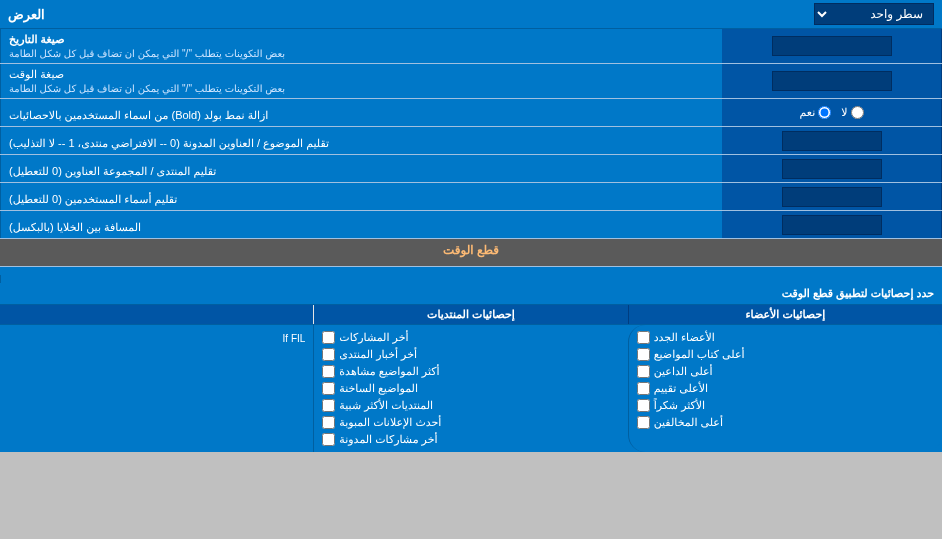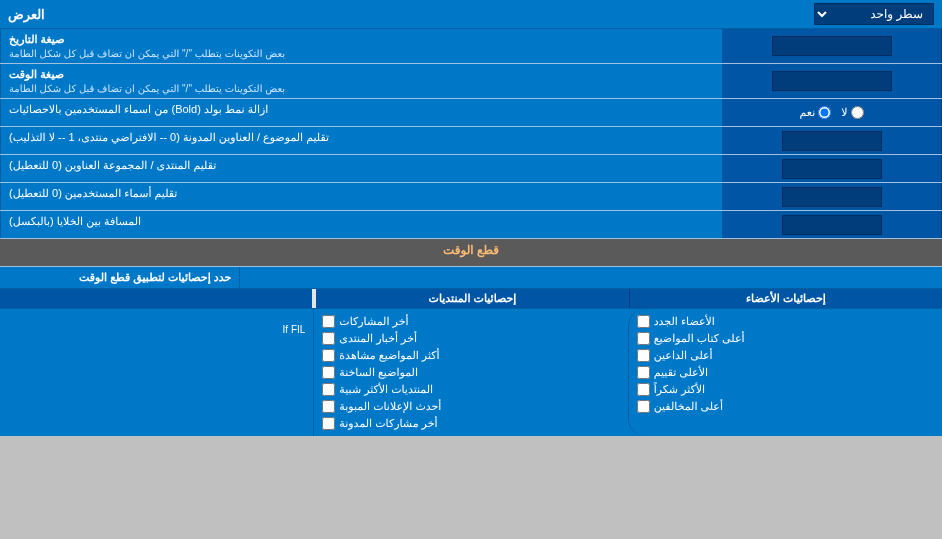--- a/index.html
+++ b/index.html
@@ -19,21 +19,21 @@
       border-bottom: 1px solid #a0c0e0;
       min-height: 28px;
     }
     .row:last-child { border-bottom: none; }
     .label-cell {
       flex: 1;
       background: #0078c8;
       color: #fff;
       padding: 4px 8px;
       display: flex;
-      align-items: flex-start;
+      align-items: flex-end;
       justify-content: flex-end;
       text-align: right;
       font-size: 11px;
       border-left: 1px solid #005fa0;
     }
     .input-cell {
       width: 220px;
       background: #0055a5;
       display: flex;
       align-items: center;
@@ -134,21 +134,21 @@
       </div>
     </div>
   </div>
 
   <div class="row">
     <div class="input-cell">
       <input type="text" style="width: 120px;">
     </div>
     <div class="label-cell wide-label">
       <div class="label-multi">
-        <span style="font-weight:bold;">صيغة الوقت</span>
+        <span style="font-weight:normal;">صيغة الوقت</span>
         <span class="note-text">بعض التكوينات يتطلب "/" التي يمكن ان تضاف قبل كل شكل الطامة</span>
       </div>
     </div>
   </div>
 
   <div class="row">
     <div class="radio-cell">
       <label>
         <input type="radio" name="bold_remove" style="">
         <span>لا</span>
@@ -201,33 +201,33 @@
 
   <div class="row" style="background:#4a4a4a;">
     <div style="width:100%;background:#5a5a5a;color:#fdba74;text-align:center;padding:4px 8px;font-weight:bold;font-size:12px;">
       <span>قطع الوقت</span>
     </div>
   </div>
 
 
   <div style="width:100%;">
 
-    <div style="display:flex;width:100%;background:#0078c8;border-bottom:1px solid #005fa0;">
+    <div style="display:flex;width:100%;background:#0078c8;border-bottom:1px solid #005fa0;flex-direction:column;">
       <div style="flex:1;background:#0078c8;padding:4px 8px;"></div>
       <div style="flex:2;background:#0078c8;border-left:1px solid #005fa0;padding:4px 8px;"></div>
       <div style="flex:1;background:#0078c8;color:#fff;font-weight:bold;font-size:11px;text-align:right;padding:4px 8px;">
         <span>حدد إحصائيات لتطبيق قطع الوقت</span>
       </div>
     </div>
 
     <div style="display:flex;width:100%;background:#0078c8;border-bottom:1px solid #005fa0;">
       <div style="flex:1;background:#0055a5;color:#fff;font-weight:bold;font-size:11px;text-align:center;padding:3px 6px;border-left:1px solid #003d80;">
         <span>إحصائيات الأعضاء</span>
       </div>
-      <div style="flex:1;background:#0055a5;color:#fff;font-weight:bold;font-size:11px;text-align:center;padding:3px 6px;border-left:4px solid #e5e5e5;">
+      <div style="flex:1;background:#0055a5;color:#fff;font-weight:bold;font-size:11px;text-align:center;padding:3px 6px;border-left:1px solid #e5e5e5;">
         <span>إحصائيات المنتديات</span>
       </div>
       <div style="flex:1;background:#0055a5;color:#fff;font-weight:bold;font-size:11px;text-align:center;padding:3px 6px;">
         <span></span>
       </div>
     </div>
 
     <div style="display:flex;width:100%;background:#0078c8;">
 
       <div style="flex:1;background:#0078c8;padding:4px 8px;border-left:1px solid #005fa0;border-radius:17px;">
@@ -281,18 +281,18 @@
         <div class="checkbox-item">
           <span>أحدث الإعلانات المبوبة</span>
           <input type="checkbox" style="">
         </div>
         <div class="checkbox-item">
           <span>أخر مشاركات المدونة</span>
           <input type="checkbox" style="">
         </div>
       </div>
 
-      <div style="flex:1;background:#0078c8;padding:13px 8px;">
+      <div style="flex:1;background:#0078c8;padding:6px 8px;">
         <div style="color:#fff;font-size:10px;padding:2px 0;">If FIL</div>
       </div>
     </div>
   </div>
 </div>
 
 </body></html>

